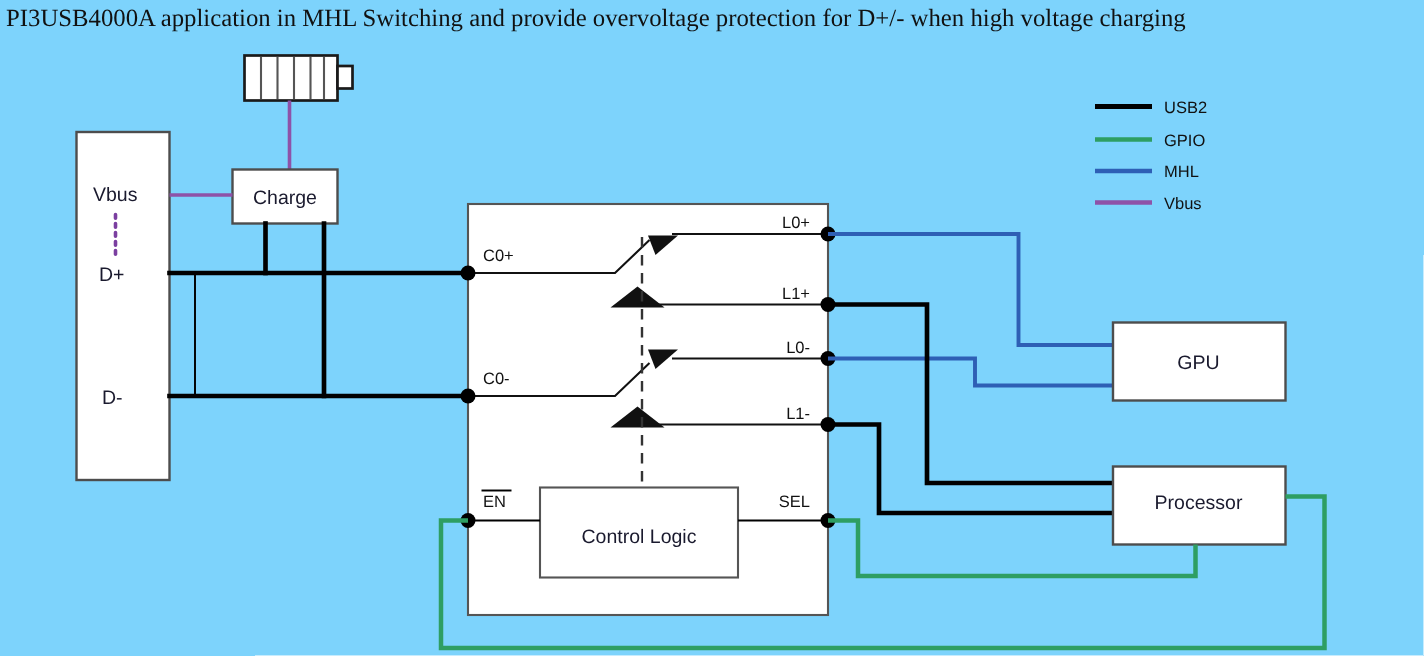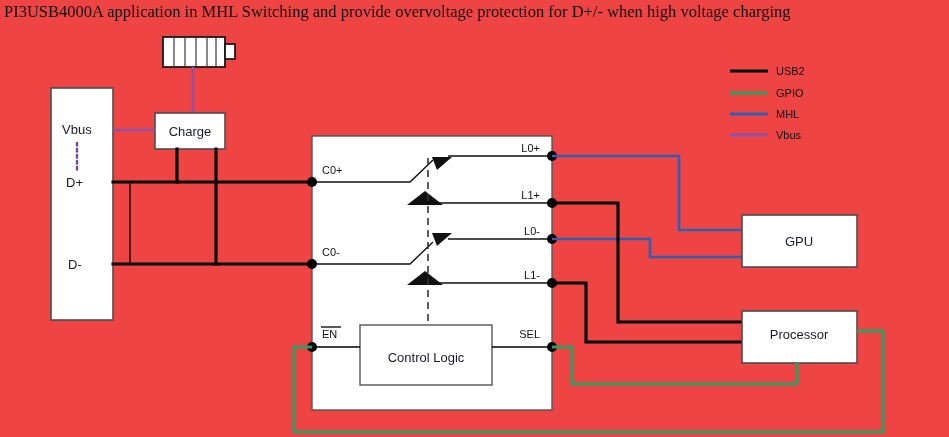--- a/index.html
+++ b/index.html
@@ -1,18 +1,18 @@
 <!DOCTYPE html>
 <html><head>
 <meta charset="utf-8">
 <style>
   html,body{margin:0;padding:0;background:#ffffff;}
   body{width:949px;height:437px;overflow:hidden;
        font-family:"Liberation Sans",sans-serif;}
-  #stage{position:relative;width:949px;height:437px;background:#ef4444;}
+  #stage{position:relative;width:949px;height:437px;background:#7dd3fc;}
   svg{display:block;}
   .title{font-family:"Liberation Serif",serif;font-size:16.5px;fill:#111;}
   .blk-lbl{font-family:"Liberation Sans",sans-serif;font-size:13px;fill:#1a1a2e;}
   .pin-lbl{font-family:"Liberation Sans",sans-serif;font-size:11px;fill:#111;}
   .leg-lbl{font-family:"Liberation Sans",sans-serif;font-size:11px;fill:#111;}
   .box{fill:#ffffff;stroke:#4d4d4d;stroke-width:1.6;}
   .ic{fill:#ffffff;stroke:#555;stroke-width:1.4;}
   .w-usb2{stroke:#000000;stroke-width:3.1;fill:none;stroke-linecap:square;}
   .w-thin{stroke:#000000;stroke-width:1.3;fill:none;}
   .w-gpio{stroke:#2e9e63;stroke-width:3.0;fill:none;}

